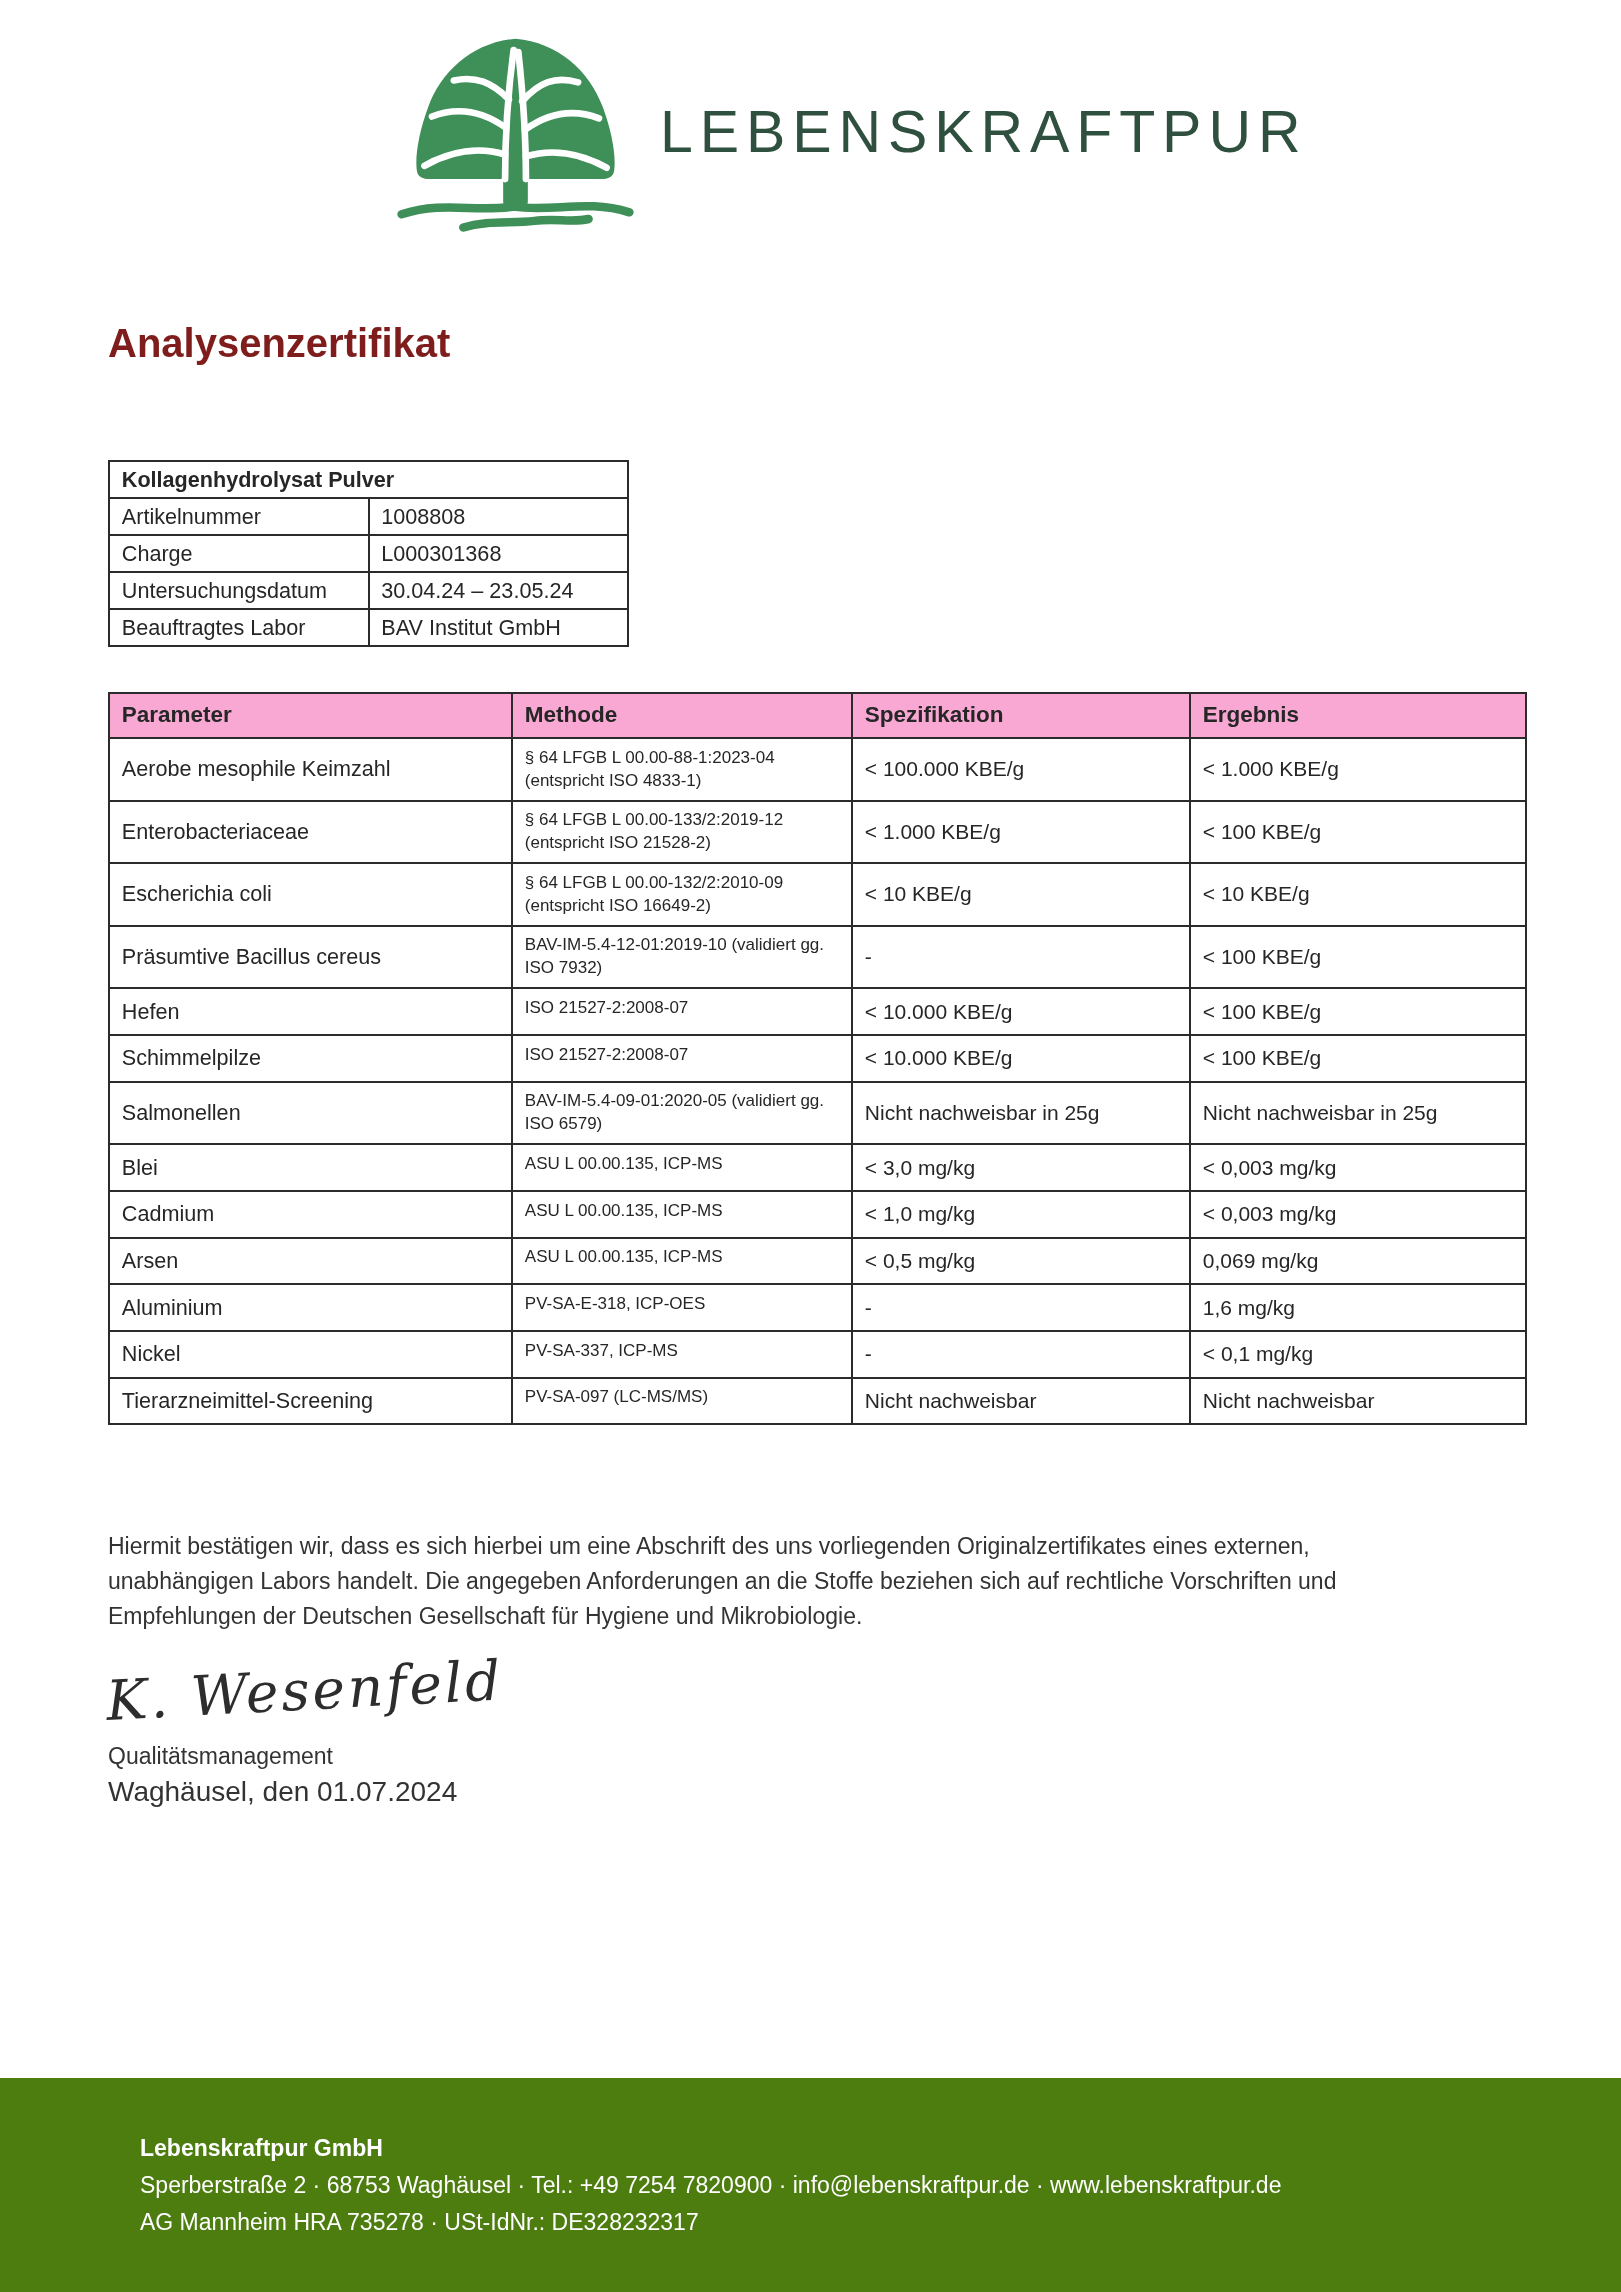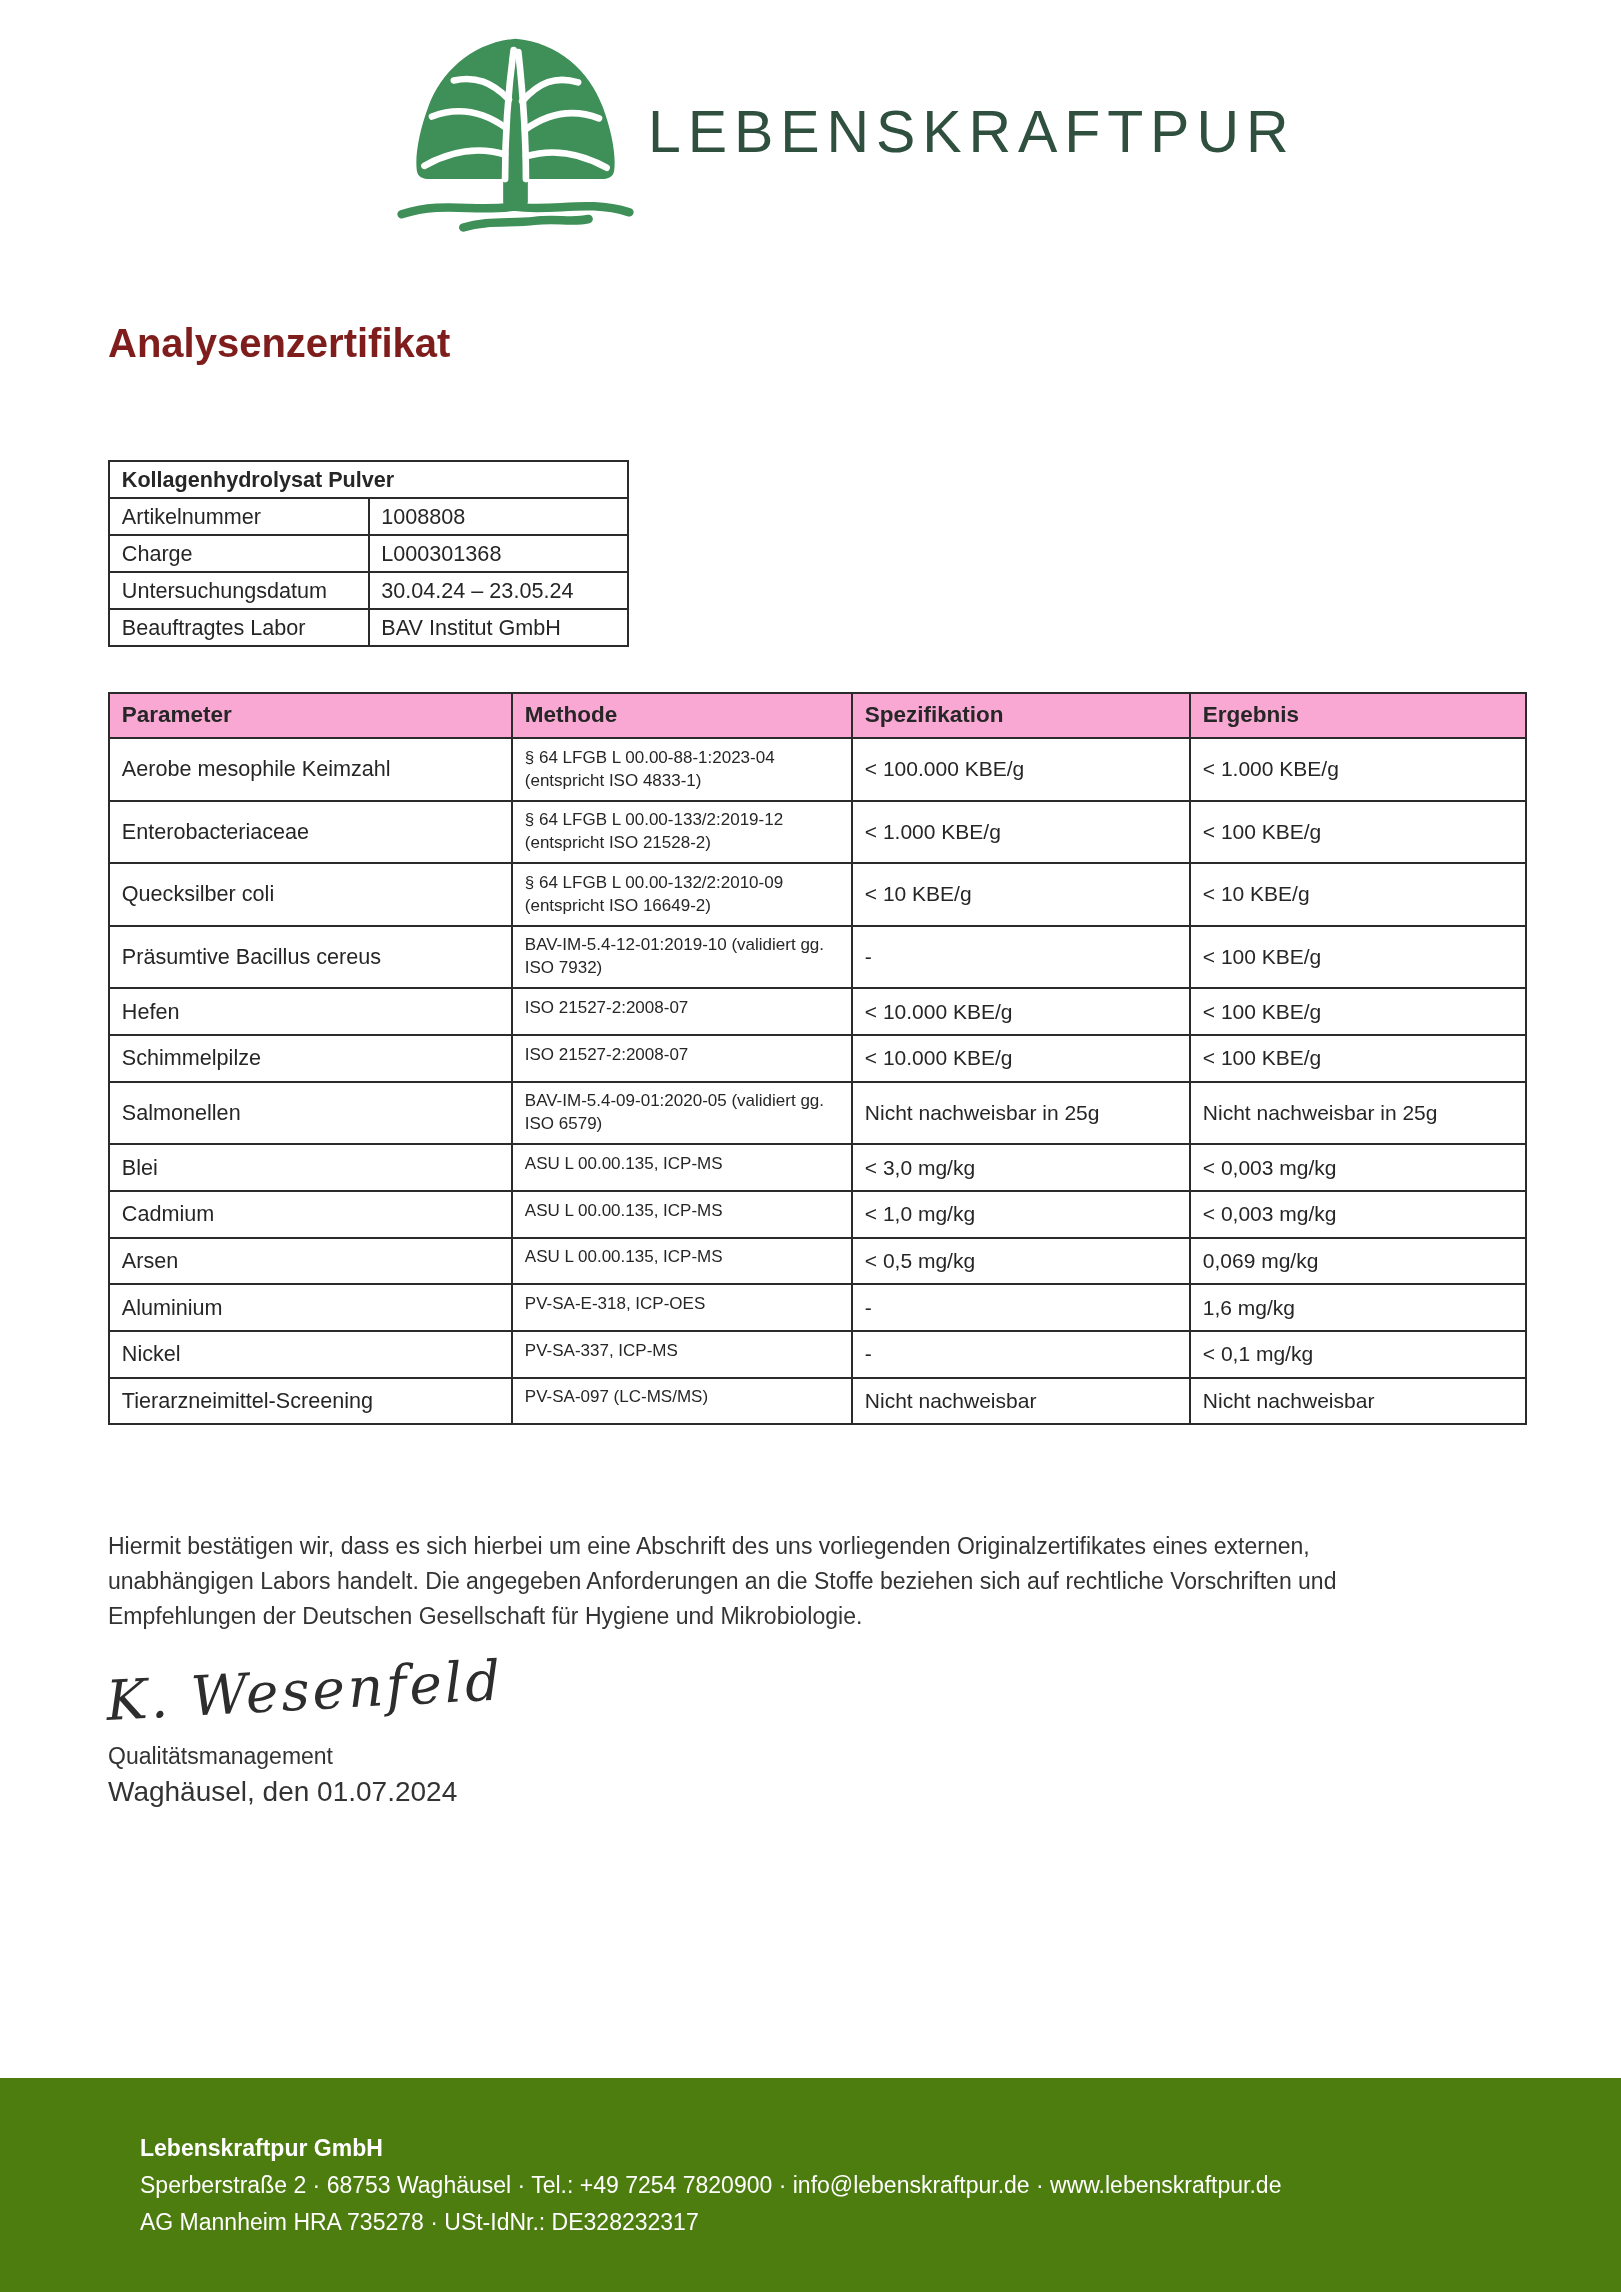--- a/index.html
+++ b/index.html
@@ -1,21 +1,21 @@
 <!DOCTYPE html>
 <html lang="de"><head>
 <meta charset="utf-8">
 <style>
   html,body{margin:0;padding:0;}
   body{
     width:1621px;height:2293px;position:relative;background:#ffffff;
     font-family:"Liberation Sans", sans-serif;color:#262626;overflow:hidden;
   }
   
-  .logo-row{margin:33px 4px 0 392px;display:flex;align-items:center;gap:9px;}
+  .logo-row{margin:33px 4px 0 392px;display:flex;align-items:center;gap:21px;}
   .logo-tree{width:247px;height:204px;display:block;}
   .wordmark{
     font-size:59px;letter-spacing:6.9px;font-weight:500;color:#30503f;
     line-height:1;padding-bottom:5.9px;
   }
   
   .doc-title{margin:84px 0 0 108px;font-size:40px;font-weight:bold;color:#7f1d1d;}
   
   .product-table{
     margin:94px 0 0 108px;border-collapse:collapse;table-layout:fixed;width:521px;
@@ -140,21 +140,21 @@
         <td class="c-spez">&lt; 100.000 KBE/g</td>
         <td class="c-erg">&lt; 1.000 KBE/g</td>
       </tr>
       <tr>
         <td class="c-param">Enterobacteriaceae</td>
         <td class="c-methode">§ 64 LFGB L 00.00-133/2:2019-12 (entspricht ISO 21528-2)</td>
         <td class="c-spez">&lt; 1.000 KBE/g</td>
         <td class="c-erg">&lt; 100 KBE/g</td>
       </tr>
       <tr>
-        <td class="c-param">Quecksilber coli</td>
+        <td class="c-param">Escherichia coli</td>
         <td class="c-methode">§ 64 LFGB L 00.00-132/2:2010-09 (entspricht ISO 16649-2)</td>
         <td class="c-spez">&lt; 10 KBE/g</td>
         <td class="c-erg">&lt; 10 KBE/g</td>
       </tr>
       <tr>
         <td class="c-param">Präsumtive Bacillus cereus</td>
         <td class="c-methode">BAV-IM-5.4-12-01:2019-10 (validiert gg. ISO 7932)</td>
         <td class="c-spez">-</td>
         <td class="c-erg">&lt; 100 KBE/g</td>
       </tr>

